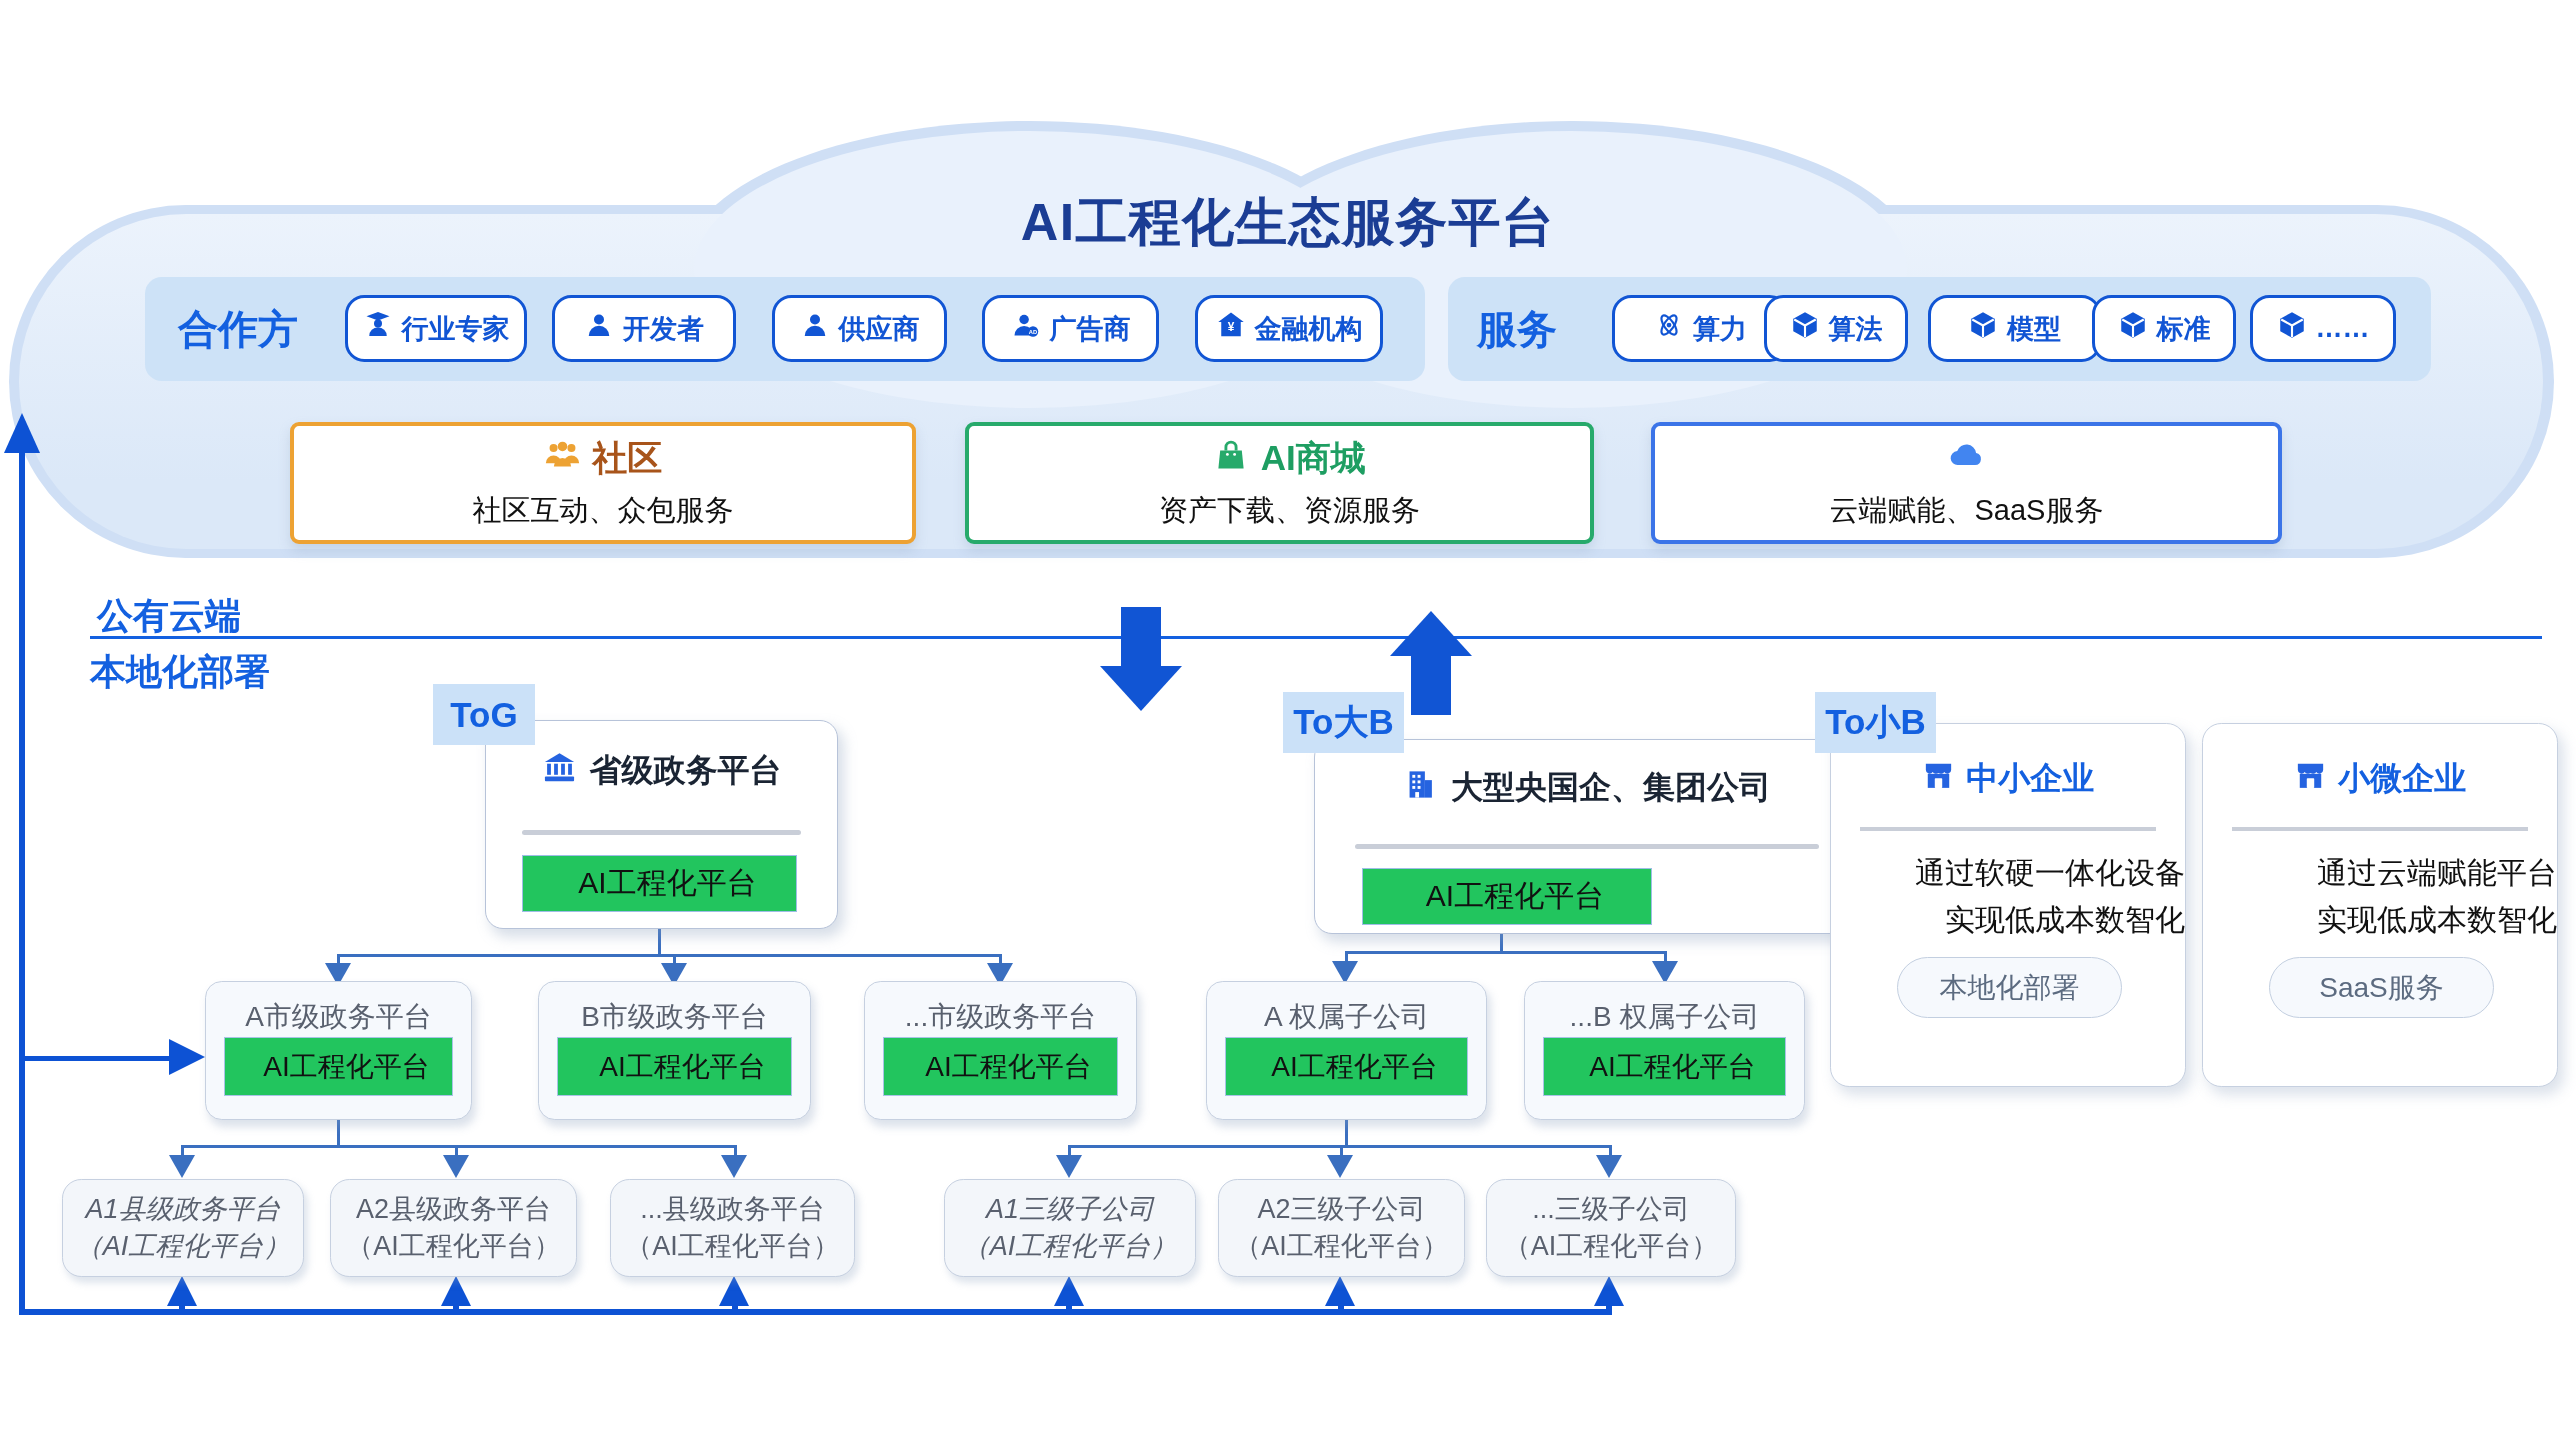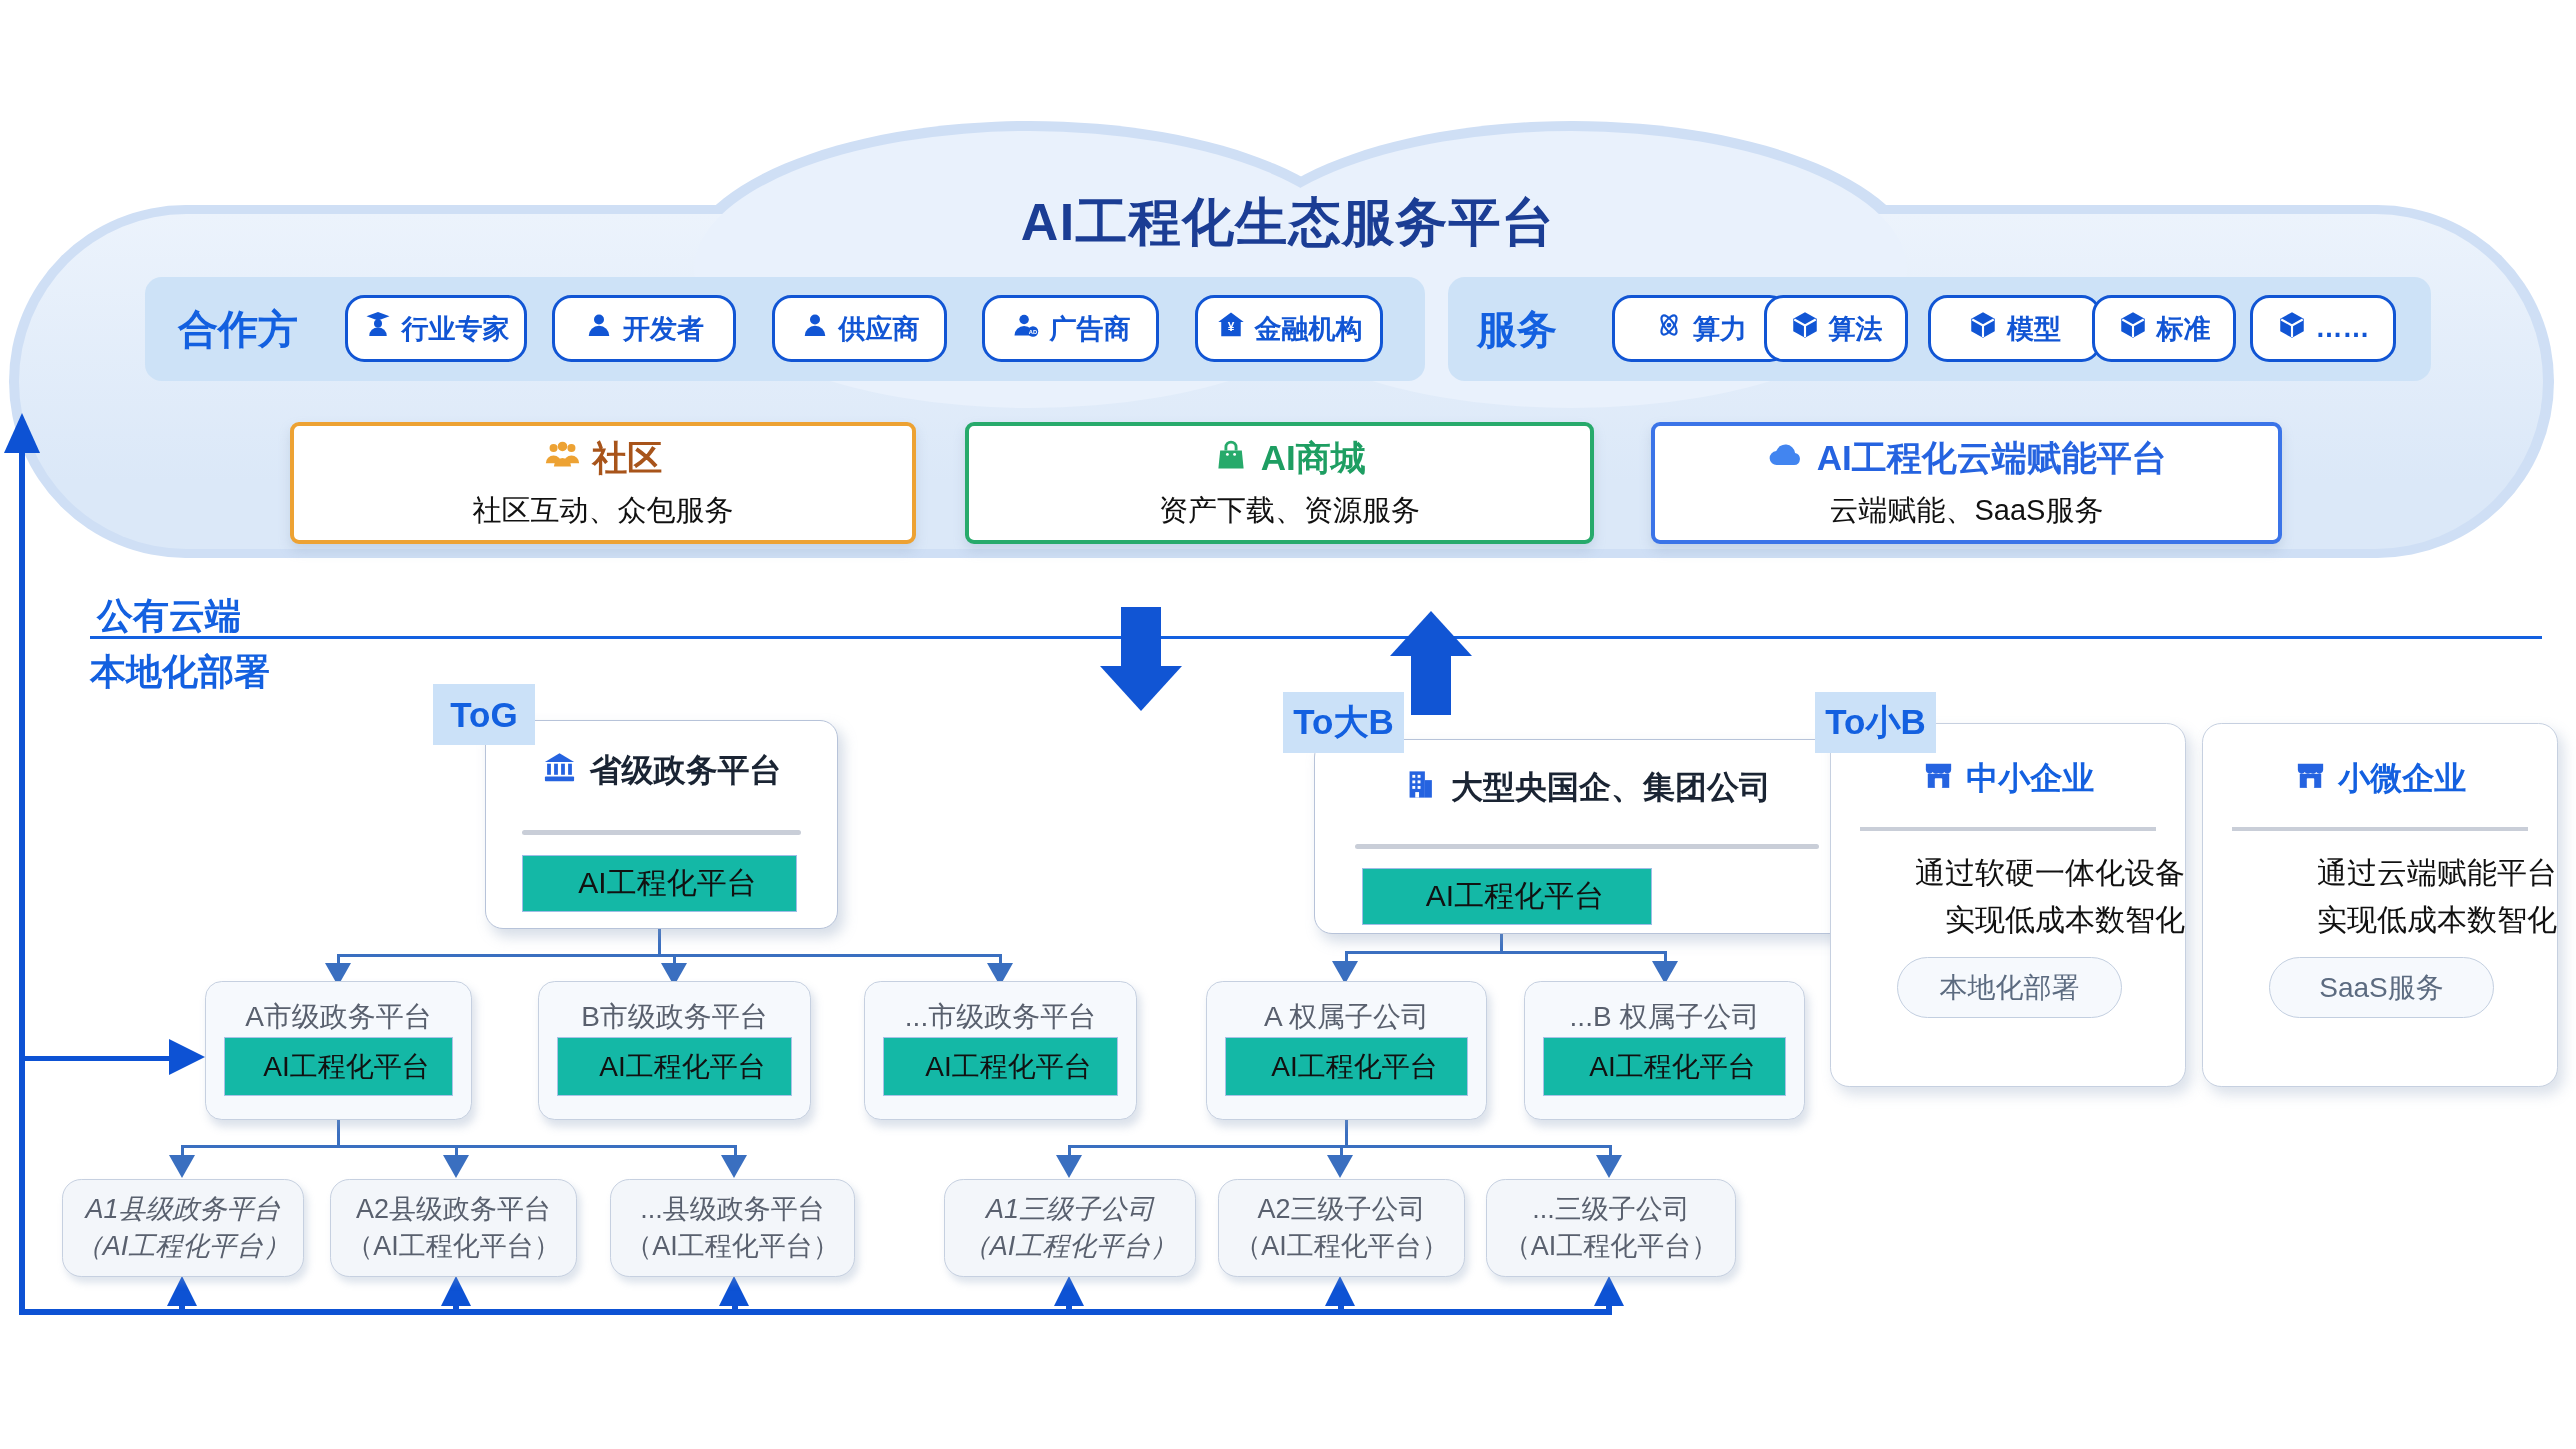--- a/index.html
+++ b/index.html
@@ -40,21 +40,21 @@
   
   .sec-tag{background:#cbe1f8;color:#1360e0;font-size:35px;font-weight:bold;display:flex;
            align-items:center;justify-content:center;z-index:6;}
 
   
   .root-card{background:#fff;border:1.9px solid #b7c3d9;border-radius:18px;z-index:3;
              box-shadow:5.2px 7.7px 13px rgba(140,160,190,.35);}
   .root-title{display:flex;align-items:center;justify-content:center;gap:13px;
               font-size:32px;font-weight:bold;color:#1a2433;}
   .gray-divider{background:#c9ced8;border-radius:2.6px;height:4.5px;}
-  .inner-box{background:#14b8a6;border:1.9px solid #9fbde6;display:flex;align-items:center;justify-content:center;
+  .inner-box{background:#22c55e;border:1.9px solid #9fbde6;display:flex;align-items:center;justify-content:center;
              font-size:30px;color:#111;box-sizing:border-box;padding-left:16px;}
   .child-card{top:981px;height:139px;background:#f6f9fd;border:1.9px solid #c6d0e0;border-radius:16.7px;z-index:3;
               box-shadow:3.9px 6.4px 9px rgba(140,160,190,.3);box-sizing:border-box;}
   .child-title{position:absolute;left:0;right:0;top:15.5px;text-align:center;font-size:28px;color:#59606e;}
   .child-inner{position:absolute;left:18px;right:18px;top:55px;height:59px;font-size:28px;border:1.9px solid #a9c3e6;}
   .leaf-card{top:1179px;height:98px;background:#f3f6fa;border:1.9px solid #c6d0e0;border-radius:19.3px;z-index:3;
              display:flex;flex-direction:column;align-items:center;justify-content:center;
              font-size:27px;color:#59606e;line-height:1.38;box-sizing:border-box;
              box-shadow:3.2px 5.2px 7.7px rgba(140,160,190,.28);}
 
@@ -203,21 +203,20 @@
       <span>AI商城</span>
     </div>
     <div class="pbox-sub">资产下载、资源服务</div>
   </div>
 
   <div class="abs pbox" style="left:1651px;width:631px;border:4.5px solid #3B74E8;z-index:4;">
     <div class="pbox-title" style="color:#2563E0;">
       <span style="color:#4285F0;"><svg width="39" height="39" viewBox="0 0 24 24" fill="currentColor">
             <path d="M6.8 18.5a4.3 4.3 0 0 1-.5-8.6 6 6 0 0 1 11.6 1.1 3.8 3.8 0 0 1-.6 7.5z"></path>
           </svg></span>
-      <span>AI工程化云端赋能平台</span>
     </div>
     <div class="pbox-sub">云端赋能、SaaS服务</div>
   </div>
 
   <div class="abs deploy-label" style="left:97px;top:592px;z-index:4;">公有云端</div>
   <div class="abs divider-line" style="left:90px;top:636px;width:2452px;height:3.2px;z-index:2;"></div>
   <div class="abs deploy-label" style="left:90px;top:648px;z-index:4;">本地化部署</div>
 
   <div class="abs" style="left:1121px;top:607px;width:40px;height:61px;background:#1155d4;z-index:3;"></div>
   <div class="abs tri tri-div-down" style="left:1100px;top:666px;z-index:3;"></div>

